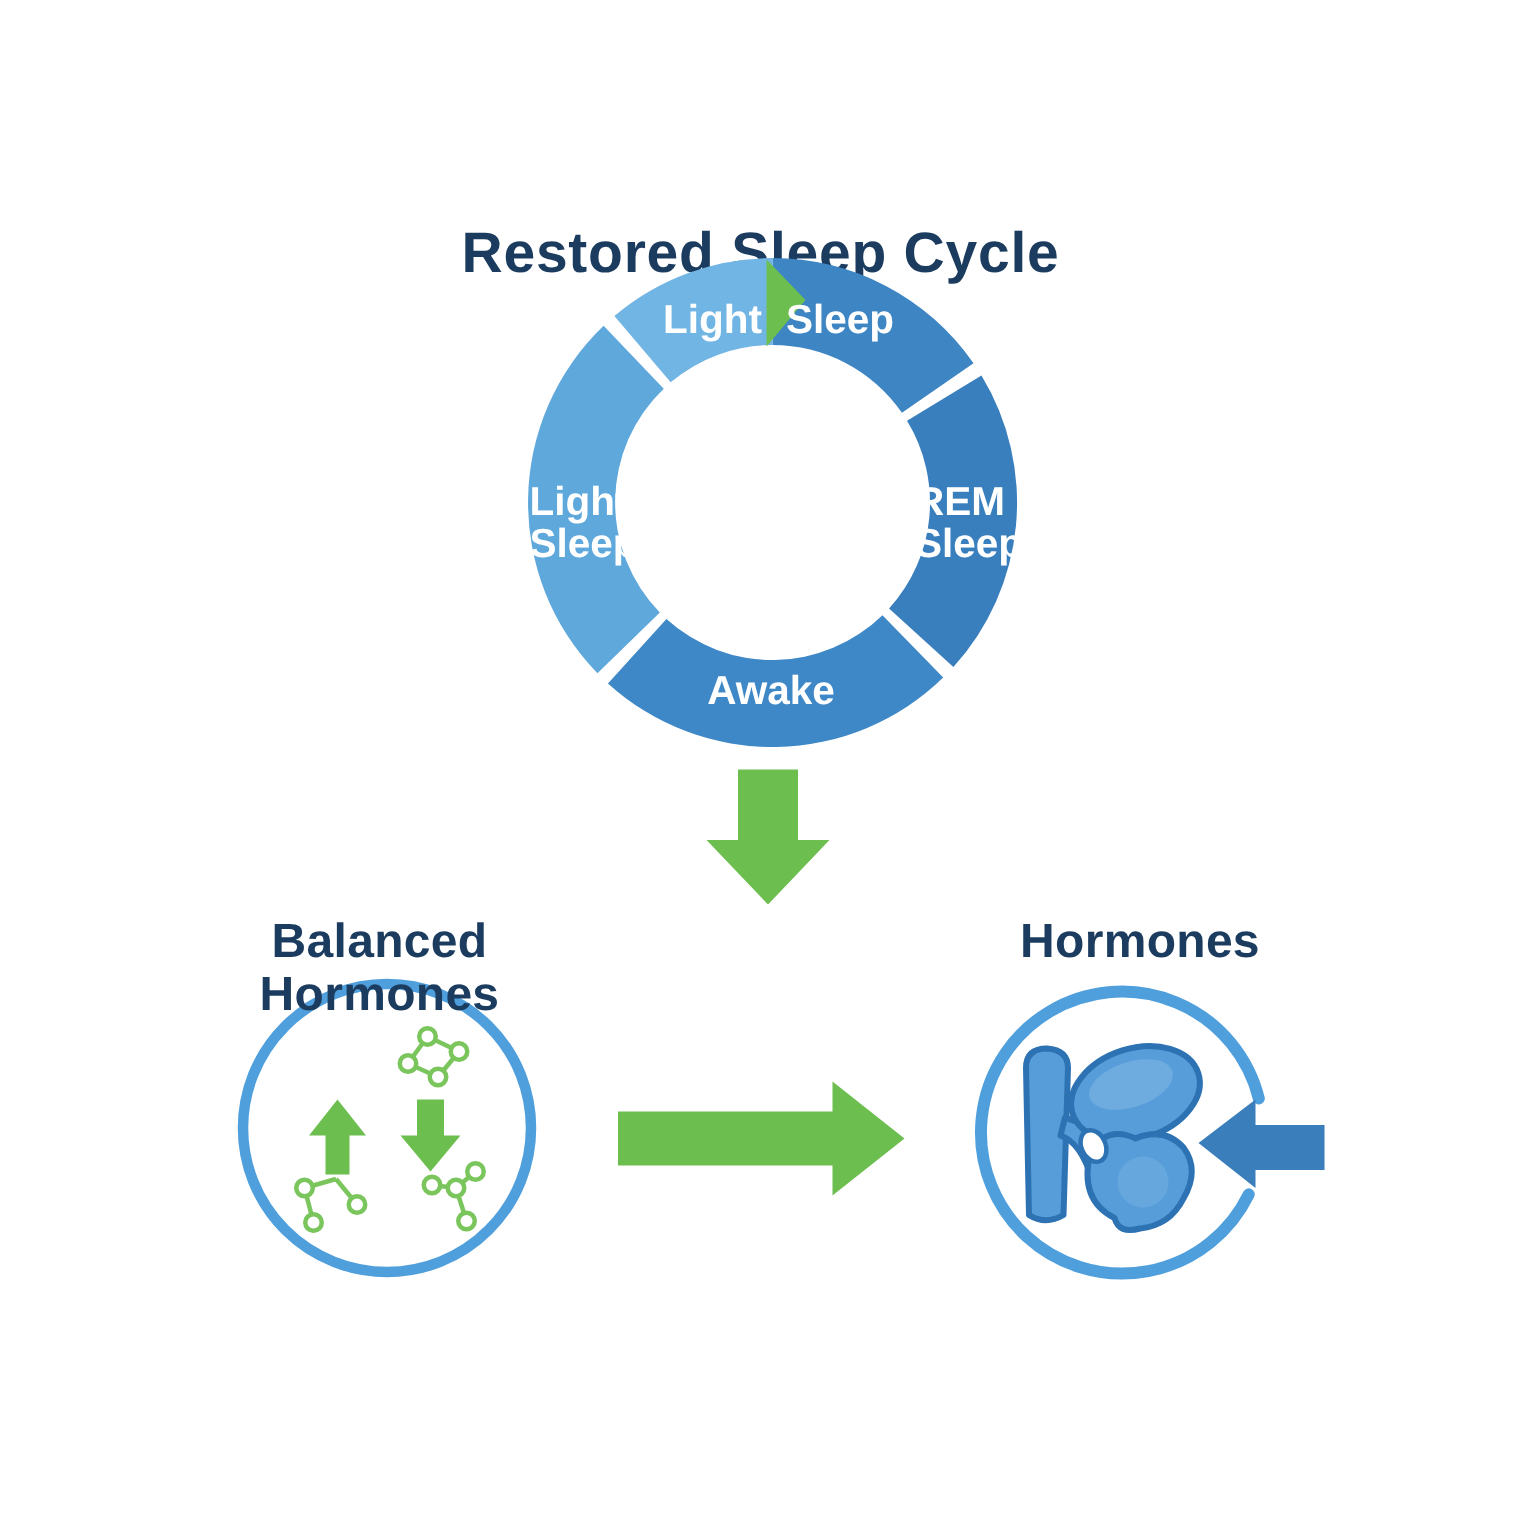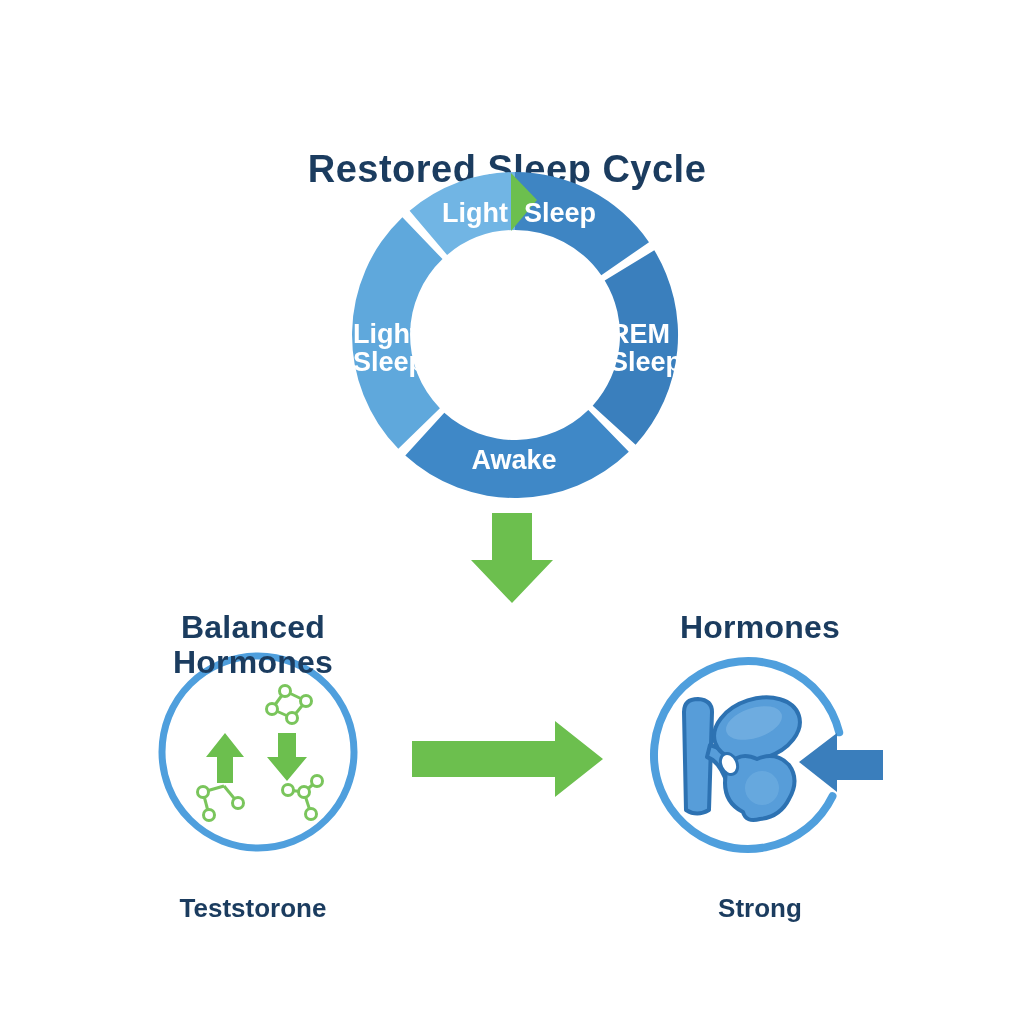--- a/index.html
+++ b/index.html
@@ -102,21 +102,19 @@
   </g>
 
   <polygon points="799,762 837,733 837,750 883,750 883,780 837,780 837,792" fill="#3a7ebc"></polygon>
 </svg>
 
 <div class="abs heading" style="left:118px;top:578px;width:270px;">
   <div>Balanced</div>
   <div>Hormones</div>
 </div>
 <div class="abs caption" style="left:103px;top:862px;width:300px;">
-  <div>Teststorone</div>
 </div>
 
 <div class="abs heading" style="left:625px;top:578px;width:270px;">
   <div>Hormones</div>
 </div>
 <div class="abs caption" style="left:610px;top:862px;width:300px;">
-  <div>Strong</div>
 </div>
 
 </body></html>

